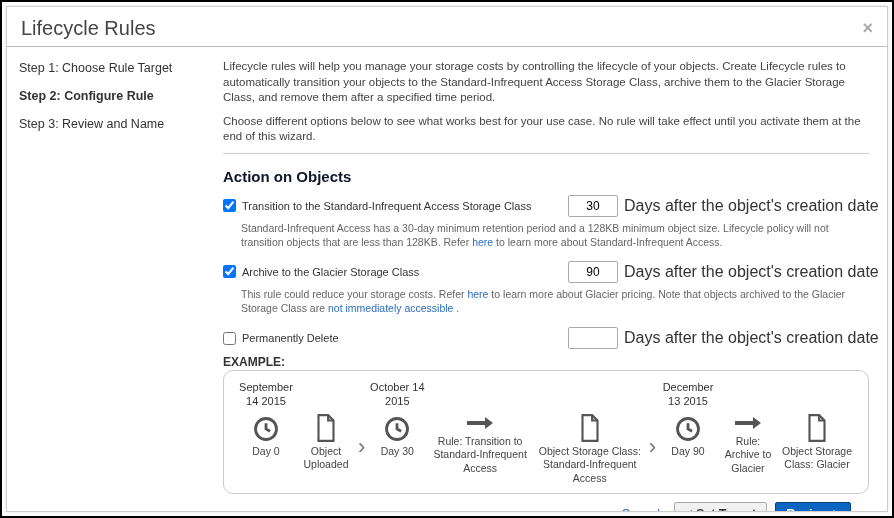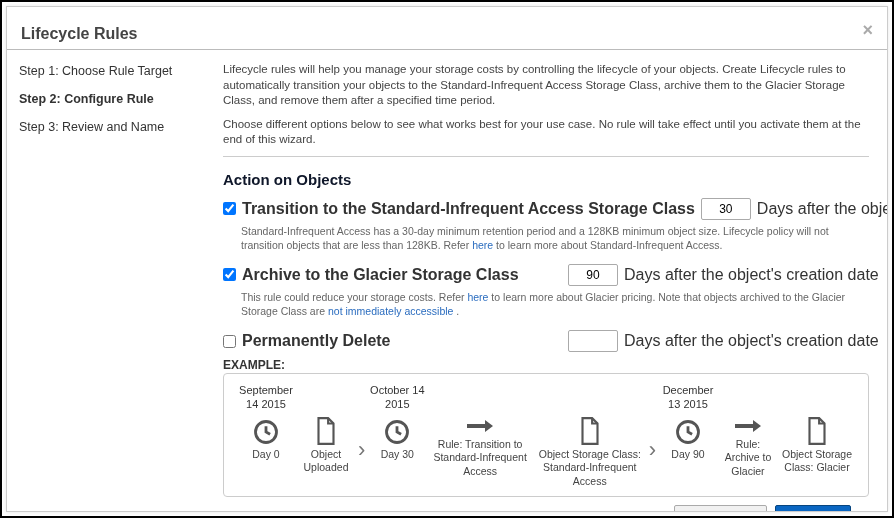--- a/index.html
+++ b/index.html
@@ -1,36 +1,36 @@
 <!DOCTYPE html>
 <html><head>
 <meta charset="utf-8">
 <style>
   * { box-sizing: border-box; margin: 0; padding: 0; }
   body { font-family: Arial, Helvetica, sans-serif; font-size: 12px; color: #333; background: #fff; width: 894px; height: 518px; border: 2px solid #000; overflow: hidden; position: relative; }
   .dialog { position: absolute; inset: 4px; background: #fff; border: 1px solid #ccc; box-shadow: 0 0 4px rgba(0,0,0,0.1); display: flex; flex-direction: column; }
   .header { padding: 10px 14px 6px; border-bottom: 1px solid #bbb; display: flex; justify-content: space-between; align-items: center; }
-  .header-title { font-size: 16px; font-weight: bold; color: #444; margin-top: 8px; }
+  .header-title { font-size: 20px; font-weight: normal; color: #444; }
   .close-x { color: #aaa; font-size: 18px; font-weight: bold; cursor: pointer; }
   .body { flex: 1; display: flex; overflow: hidden; }
   .sidebar { width: 210px; padding: 14px 12px; border-right: 0px solid #eee; }
   .step { font-size: 12.5px; color: #333; margin-bottom: 14px; }
   .step.current { font-weight: bold; }
   .main { flex: 1; padding: 12px 18px 8px 6px; overflow-y: auto; }
   .intro p { font-size: 11.5px; color: #444; line-height: 1.35; margin-bottom: 8px; }
   hr.sep { border: none; border-top: 1px solid #ccc; margin: 8px 0 14px; }
   .section-title { font-size: 15px; font-weight: bold; color: #0f172a; margin-bottom: 10px; }
   .option-row { display: flex; align-items: center; gap: 6px; margin-bottom: 4px; flex-wrap: nowrap; }
-  .option-row label { font-size: 16px; font-weight: bold; color: #333; flex-shrink: 0; }
+  .option-row label { font-size: 11px; font-weight: normal; color: #333; flex-shrink: 0; }
   .option-row .days-input { width: 50px; height: 22px; text-align: center; font-size: 12px; border: 1px solid #aaa; border-radius: 2px; margin-left: auto; }
   .option-row .after-text { font-size: 16px; color: #333; white-space: nowrap; width: 245px; }
   .option-help { font-size: 10.5px; color: #666; line-height: 1.35; margin: 4px 0 12px 18px; }
   .option-help a, .link { color: #2a6cbf; text-decoration: none; }
   .example-title { font-size: 12px; font-weight: bold; margin: 6px 0 1px; }
-  .example-box { border: 1px solid #ccc; border-radius: 4px; padding: 10px 14px 8px; }
+  .example-box { border: 1px solid #ccc; border-radius: 10px; padding: 10px 14px 8px; }
   .timeline { display: flex; align-items: flex-start; justify-content: space-between; gap: 4px; }
   .t-item { display: flex; flex-direction: column; align-items: center; text-align: center; font-size: 10.5px; color: #444; line-height: 1.25; min-width: 56px; }
   .t-date { font-size: 11px; color: #333; margin-bottom: 4px; min-height: 26px; }
   .t-icon { color: #555; margin: 2px 0; }
   .t-sep { color: #777; font-size: 22px; align-self: center; padding-top: 28px; }
   .footer { padding: 8px 18px 10px; display: flex; justify-content: flex-end; gap: 8px; align-items: center; }
   .btn-link { color: #2a6cbf; font-size: 12.5px; cursor: pointer; margin-right: 6px; }
   .btn { font-size: 12.5px; padding: 4px 10px; border-radius: 2px; cursor: pointer; }
   .btn-secondary { background: #f1f1f1; border: 1px solid #aaa; color: #333; font-weight: bold; }
   .btn-primary { background: #0a66c2; border: 1px solid #07457f; color: #fff; font-weight: bold; }

